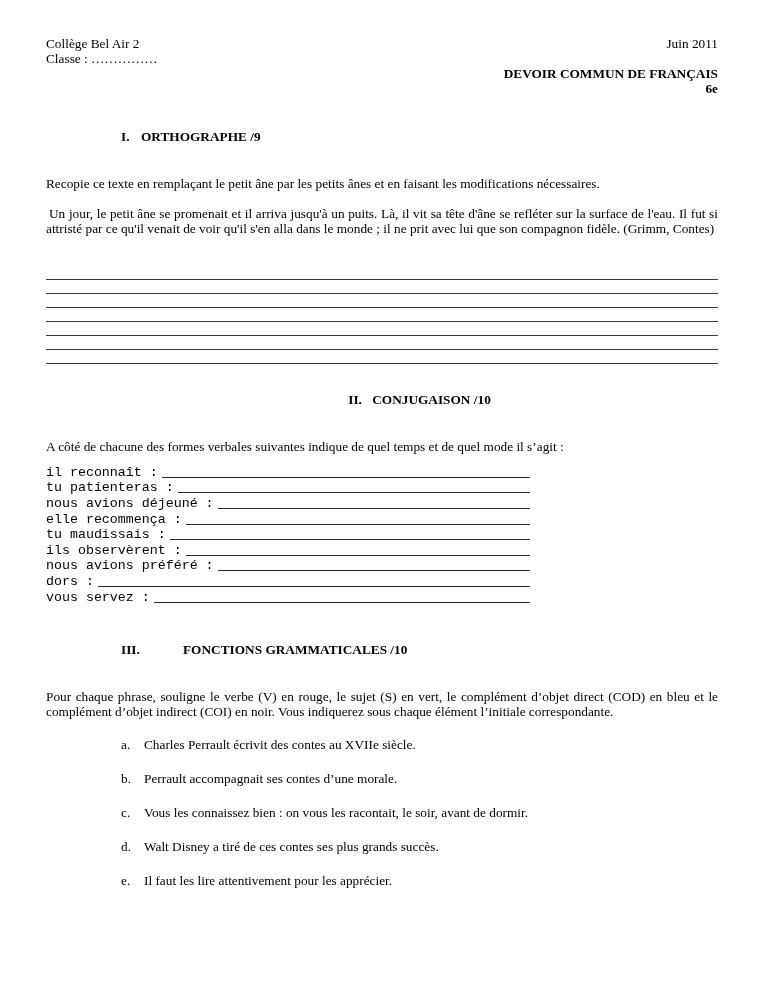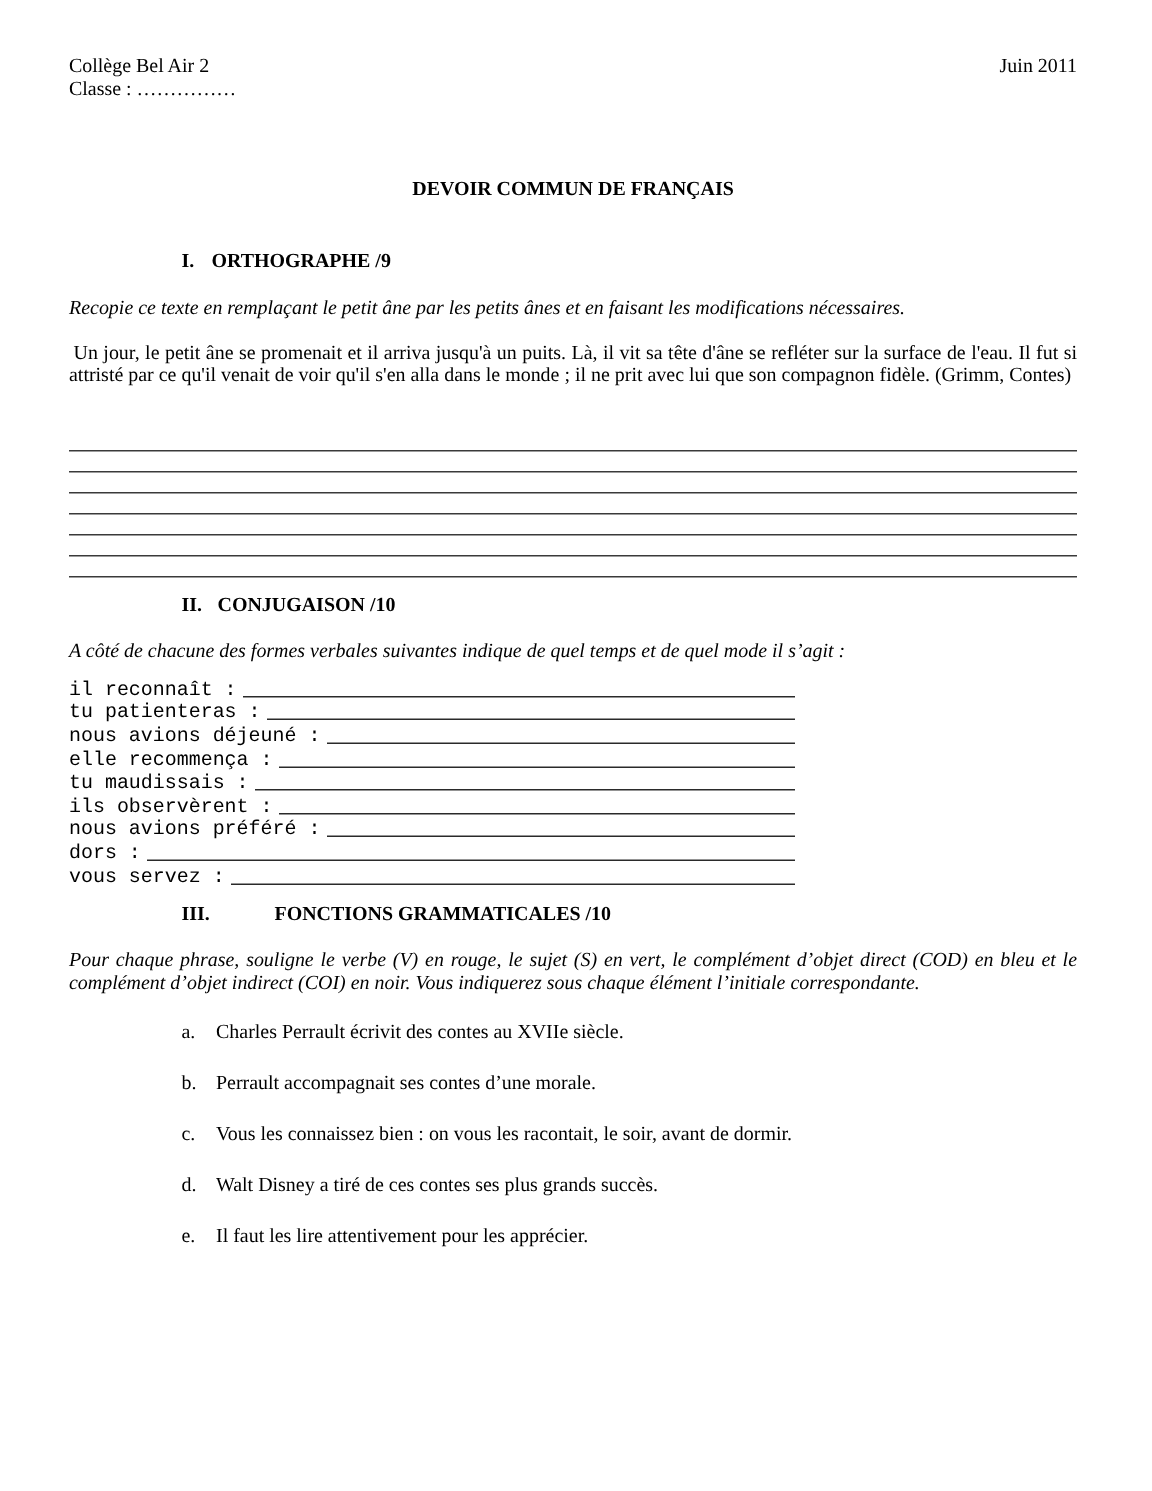--- a/index.html
+++ b/index.html
@@ -19,40 +19,38 @@
     font-size: 13.3px;
     overflow: hidden;
   }
   .header-row {
     display: flex;
     justify-content: space-between;
     line-height: 15px;
   }
   .hline { line-height: 15px; }
   .title-block {
-    margin-top: 52px;
-    text-align: center;
+    text-align: right;
     font-weight: bold;
     line-height: 15px;
   }
   .sec-heading {
     font-weight: bold;
     margin-left: 75px;
     line-height: 15px;
     display: flex;
   }
   .sec-num-s1 { width: 20px; }
   .sec-num-s2 { width: 24px; }
   .sec-num-s3 { width: 62px; }
   .s1 { margin-top: 33px; }
-  .s2 { margin-top: 10px; }
-  .s3 { margin-top: 9px; }
+  .s2 { margin-top: 28px; justify-content: center; }
+  .s3 { margin-top: 37px; }
   .instr {
-    font-style: italic;
-    margin-top: 16px;
+    margin-top: 32px;
     line-height: 15px;
   }
   .instr-justify { text-align: justify; }
   .para {
     margin-top: 16px;
     text-align: justify;
     line-height: 14.6px;
     text-indent: 3px;
   }
   .para .it { }
@@ -90,20 +88,21 @@
 <div class="page">
 
   <div class="header-row">
     <span>Collège Bel Air 2</span>
     <span>Juin 2011</span>
   </div>
   <div class="hline">Classe : ……………</div>
 
   <div class="title-block">
     <div>DEVOIR COMMUN DE FRANÇAIS</div>
+    <div>6e</div>
   </div>
 
   <div class="sec-heading s1">
     <span class="sec-num-s1">I.</span>
     <span>ORTHOGRAPHE /9</span>
   </div>
 
   <div class="instr">Recopie ce texte en remplaçant le petit âne par les petits ânes et en faisant les modifications nécessaires.</div>
 
   <div class="para">

